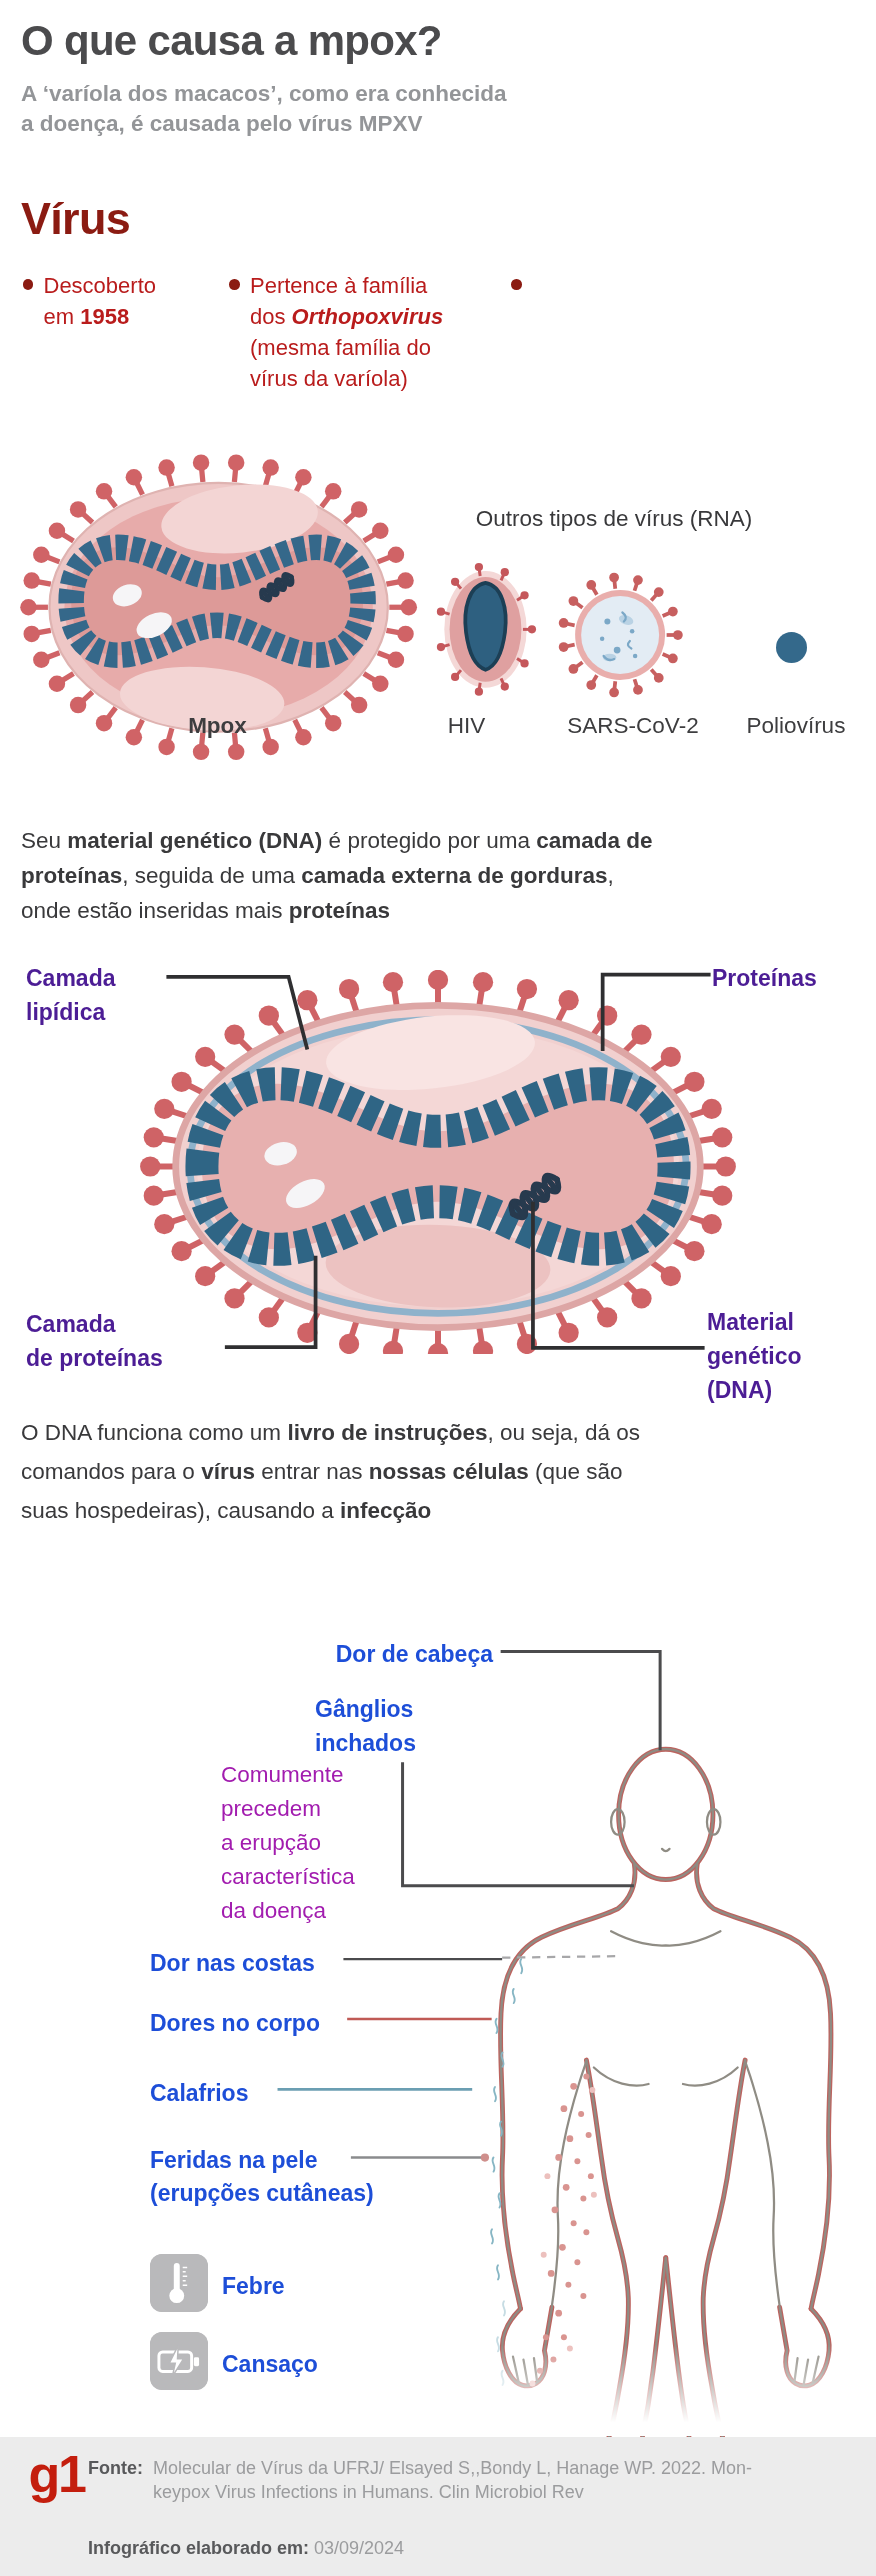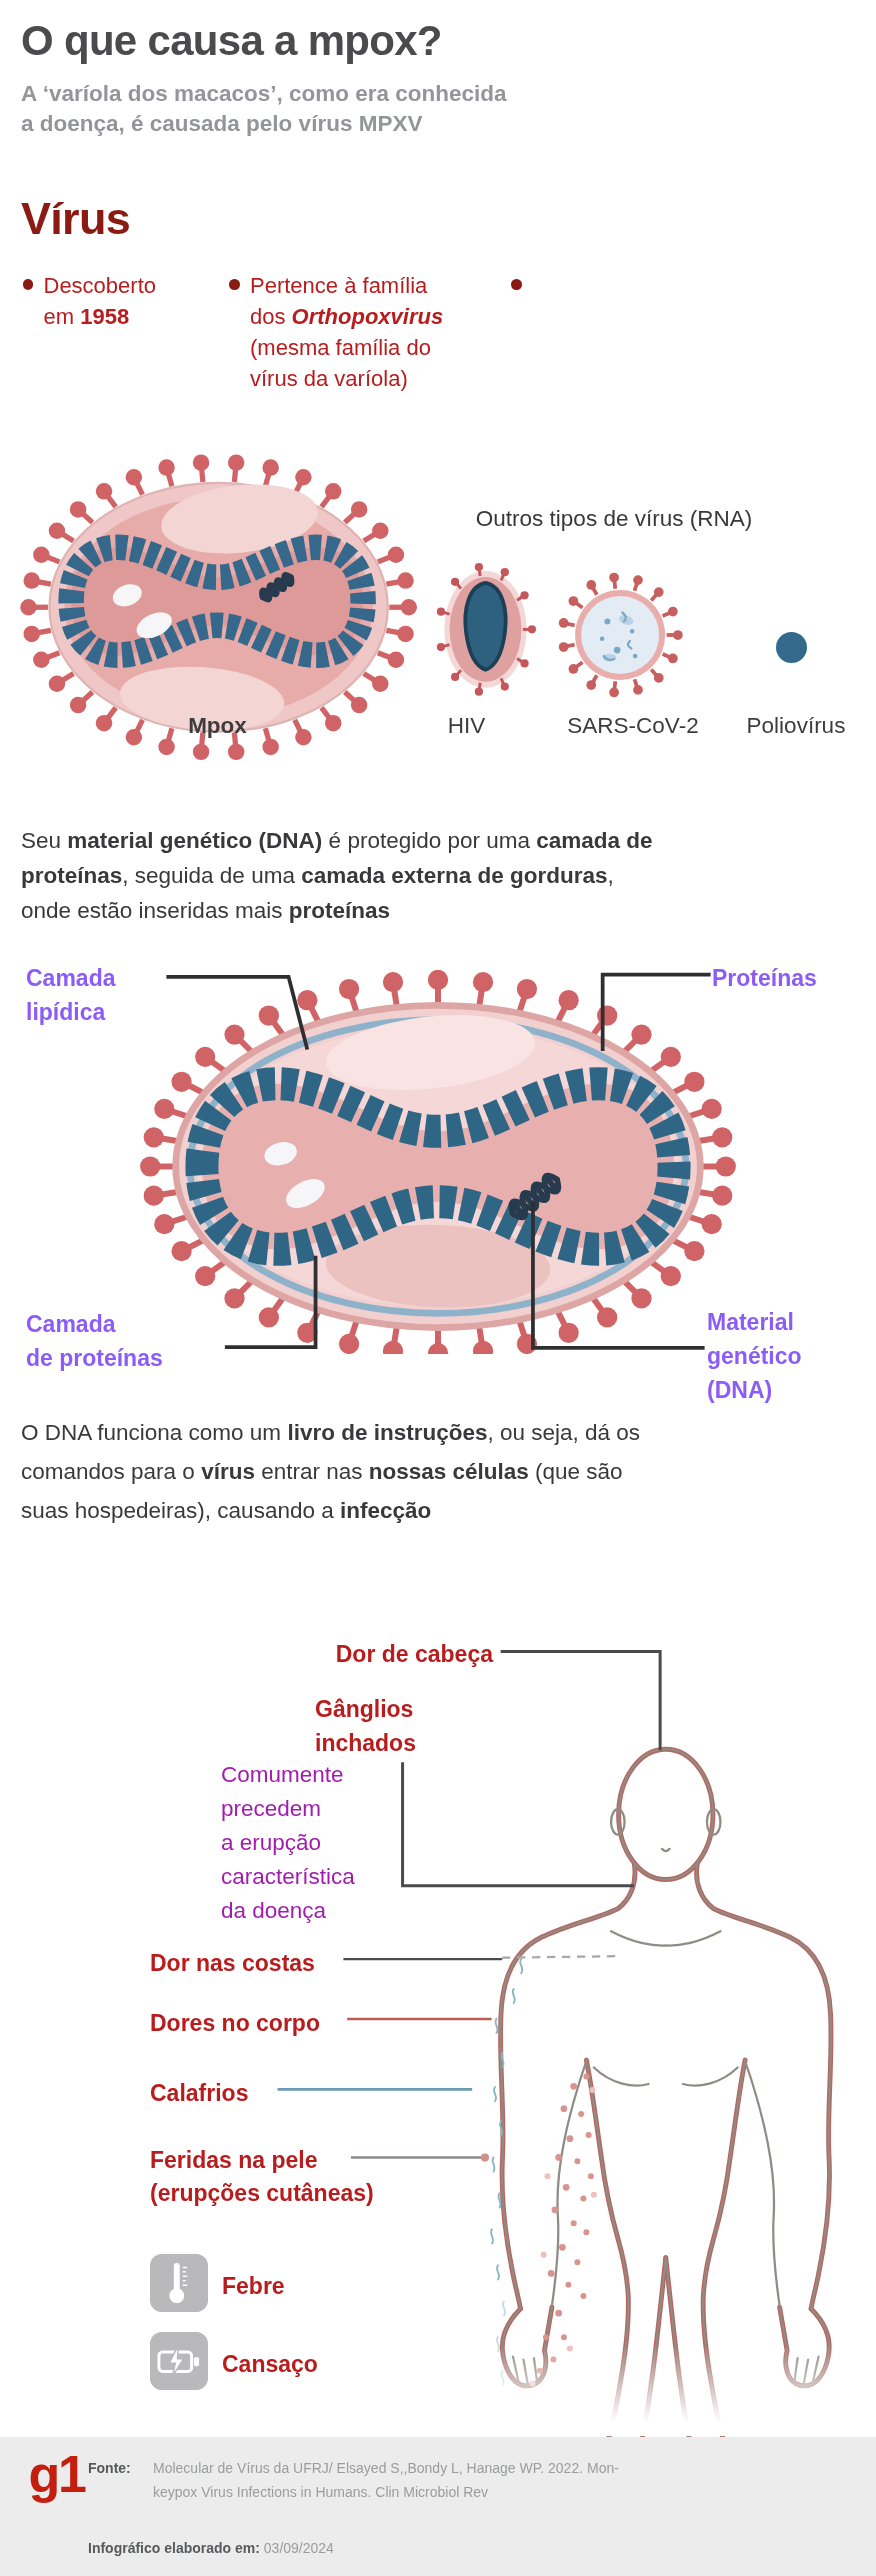--- a/index.html
+++ b/index.html
@@ -10,26 +10,26 @@
   h1,h2{margin:0;}
   .title{font-size:42px;font-weight:800;color:#4b4b4d;letter-spacing:-0.7px;}
   .subtitle{font-size:22.5px;font-weight:700;color:#939598;line-height:30px;}
   .section-heading{font-size:45px;font-weight:800;color:#8b1b12;letter-spacing:-0.7px;}
   .bullet{display:flex;align-items:flex-start;}
   .bullet-dot{width:10.5px;height:10.5px;border-radius:50%;background:#8b1b12;margin-top:9px;flex:0 0 auto;}
   .bullet-text{margin-left:10.5px;font-size:22px;line-height:31px;color:#b91c1c;}
   .body-par{font-size:22.5px;line-height:35px;color:#39393b;}
   .caption{font-size:22.5px;color:#3d3d3f;text-align:center;}
   .caption.b{font-weight:700;}
-  .diagram-label{font-size:23px;font-weight:700;color:#8b5cf6;line-height:34px;}
-  .sym-label{font-size:23px;font-weight:700;color:#b91c1c;line-height:33px;}
+  .diagram-label{font-size:23px;font-weight:700;color:#4c1d95;line-height:34px;}
+  .sym-label{font-size:23px;font-weight:700;color:#1d4ed8;line-height:33px;}
   .sym-note{font-size:22.5px;color:#a21caf;line-height:34px;}
   .icon-tile{width:58px;height:58px;border-radius:12px;background:#b9b9bb;}
   .footer-bg{left:0;top:2437px;width:877px;height:139px;background:#ececec;}
-  .footer-text{font-size:14px;line-height:24px;color:#9b9c9e;}
+  .footer-text{font-size:18px;line-height:24px;color:#9b9c9e;}
   .footer-label{font-weight:700;color:#58595b;}
   .g1{font-size:52px;font-weight:800;color:#c41e0e;letter-spacing:-2.2px;}
   svg{display:block;}
 </style>
 </head>
 <body>
 
 <div id="page">
 
   <h1 class="abs title" style="left:21px;top:16.5px;">O que causa a mpox?</h1>

